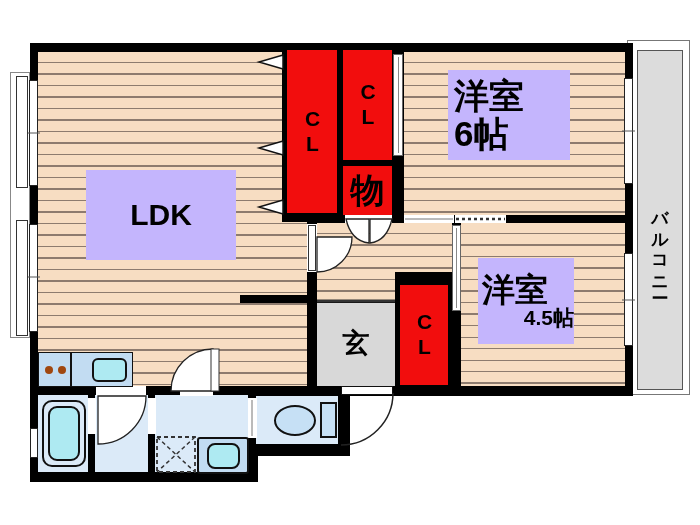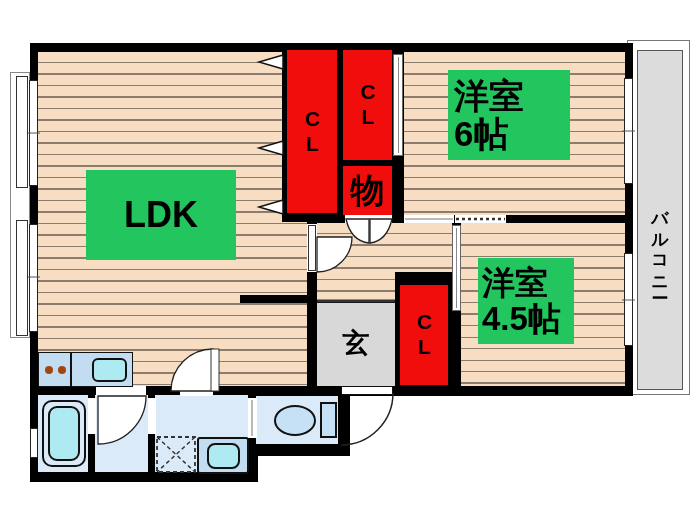--- a/index.html
+++ b/index.html
@@ -5,21 +5,21 @@
   html,body{margin:0;padding:0;background:#fff;}
   #plan{position:relative;width:700px;height:525px;background:#ffffff;overflow:hidden;
         font-family:"Liberation Sans","DejaVu Sans",sans-serif;color:#000;}
   .abs{position:absolute;}
   .black{background:#000;}
   .floor{background:repeating-linear-gradient(to bottom,#f7ddc2 0px,#f7ddc2 10px,#8d7b6e 10px,#8d7b6e 11.5px);}
   .red{background:#f20d0d;}
   .gray{background:#d8d8d8;}
   .wet{background:#dbeaf8;}
   .white{background:#fff;}
-  .lbl{display:flex;flex-direction:column;justify-content:center;background:#22c55e;
+  .lbl{display:flex;flex-direction:column;justify-content:center;background:#c4b5fd;
        font-weight:600;line-height:1.08;}
   .vtext{writing-mode:vertical-rl;text-orientation:upright;font-weight:600;
          display:flex;align-items:center;justify-content:center;}
   .border-b{border:1.5px solid #111;box-sizing:border-box;}
   svg{position:absolute;left:0;top:0;pointer-events:none;}
 </style>
 </head>
 <body>
 
 <div id="plan">
@@ -131,29 +131,29 @@
     <line x1="27" y1="133" x2="40" y2="133" stroke="#555" stroke-width="1"></line>
     <line x1="27" y1="277" x2="40" y2="277" stroke="#555" stroke-width="1"></line>
     <line x1="622" y1="131" x2="635" y2="131" stroke="#555" stroke-width="1"></line>
     <line x1="622" y1="300" x2="635" y2="300" stroke="#555" stroke-width="1"></line>
   </svg>
 
   <div class="abs white" style="left:16px;top:76px;width:12px;height:112px;border:1px solid #333;box-sizing:border-box;"></div>
   <div class="abs white" style="left:16px;top:220px;width:12px;height:116px;border:1px solid #333;box-sizing:border-box;"></div>
 
   <div class="abs lbl" style="left:86px;top:170px;width:150px;height:90px;align-items:center;">
-    <span style="font-size:36px;">LDK</span>
+    <span style="font-size:30px;">LDK</span>
   </div>
   <div class="abs lbl" style="left:448px;top:70px;width:122px;height:90px;padding-left:6px;box-sizing:border-box;">
     <span style="font-size:35px;">洋室</span>
     <span style="font-size:35px;">6帖</span>
   </div>
   <div class="abs lbl" style="left:478px;top:258px;width:96px;height:86px;padding-left:4px;box-sizing:border-box;">
     <span style="font-size:33px;">洋室</span>
-    <span style="font-size:33px;">4.5帖</span>
+    <span style="font-size:21px;text-align:right;">4.5帖</span>
   </div>
   <div class="abs" style="left:317px;top:303px;width:78px;height:80px;display:flex;align-items:center;justify-content:center;font-size:27px;font-weight:600;">
       <span>玄</span>
     </div>
   <div class="abs vtext" style="left:645px;top:140px;width:30px;height:210px;font-size:17px;letter-spacing:3px;">
       <span style="writing-mode:vertical-rl;text-orientation:upright;">バルコニー</span>
     </div>
 
 </div>
 

